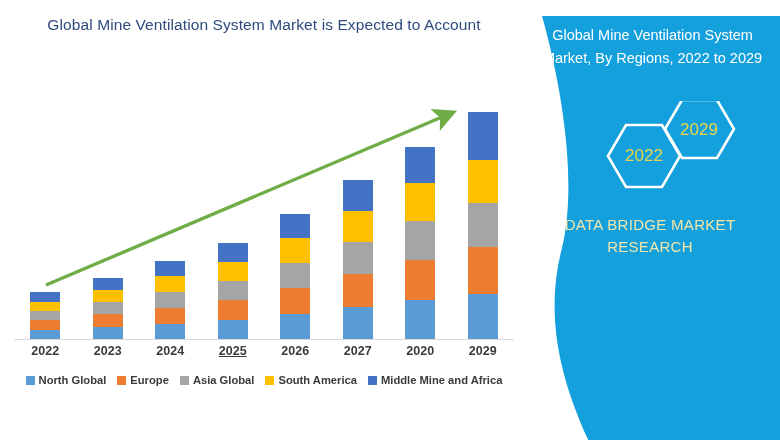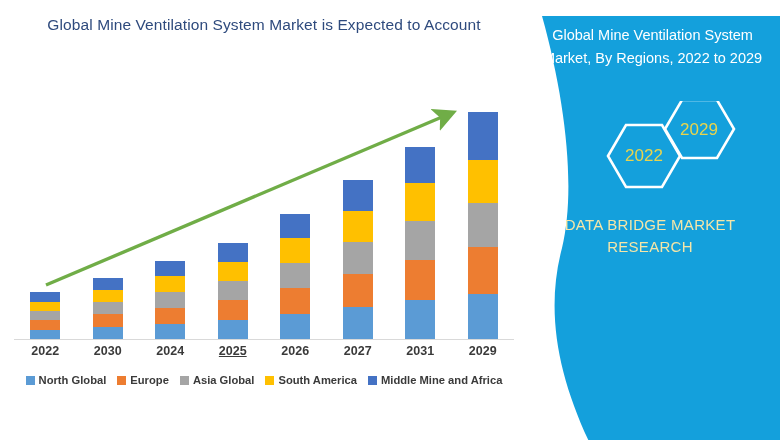--- a/index.html
+++ b/index.html
@@ -246,26 +246,26 @@
         </marker>
       </defs>
       <line x1="32" y1="190" x2="428" y2="22" stroke="#70AD47" stroke-width="3.4" marker-end="url(#ah)"></line>
     </svg>
   </div>
 
   <div class="axis-line"></div>
 
   <div class="xlabels" id="xlabels">
       <div class="xlabel" style="left: 1.25px;">2022</div>
-      <div class="xlabel" style="left: 63.75px;">2030</div>
+      <div class="xlabel" style="left: 63.75px;">2023</div>
       <div class="xlabel" style="left: 126.25px;">2024</div>
       <div class="xlabel" style="left: 188.75px; text-decoration: underline;">2025</div>
       <div class="xlabel" style="left: 251.25px; text-align: center;">2026</div>
       <div class="xlabel" style="left: 313.75px;">2027</div>
-      <div class="xlabel" style="left: 376.25px;">2031</div>
+      <div class="xlabel" style="left: 376.25px;">2020</div>
       <div class="xlabel" style="left: 438.75px;">2029</div>
     </div>
 
   <div class="legend" id="legend">
       <div class="legend-item">
         <span class="legend-swatch" style="background: rgb(91, 155, 213);"></span>
         <span class="legend-label">North Global</span>
       </div>
       <div class="legend-item">
         <span class="legend-swatch" style="background: rgb(237, 125, 49);"></span>

